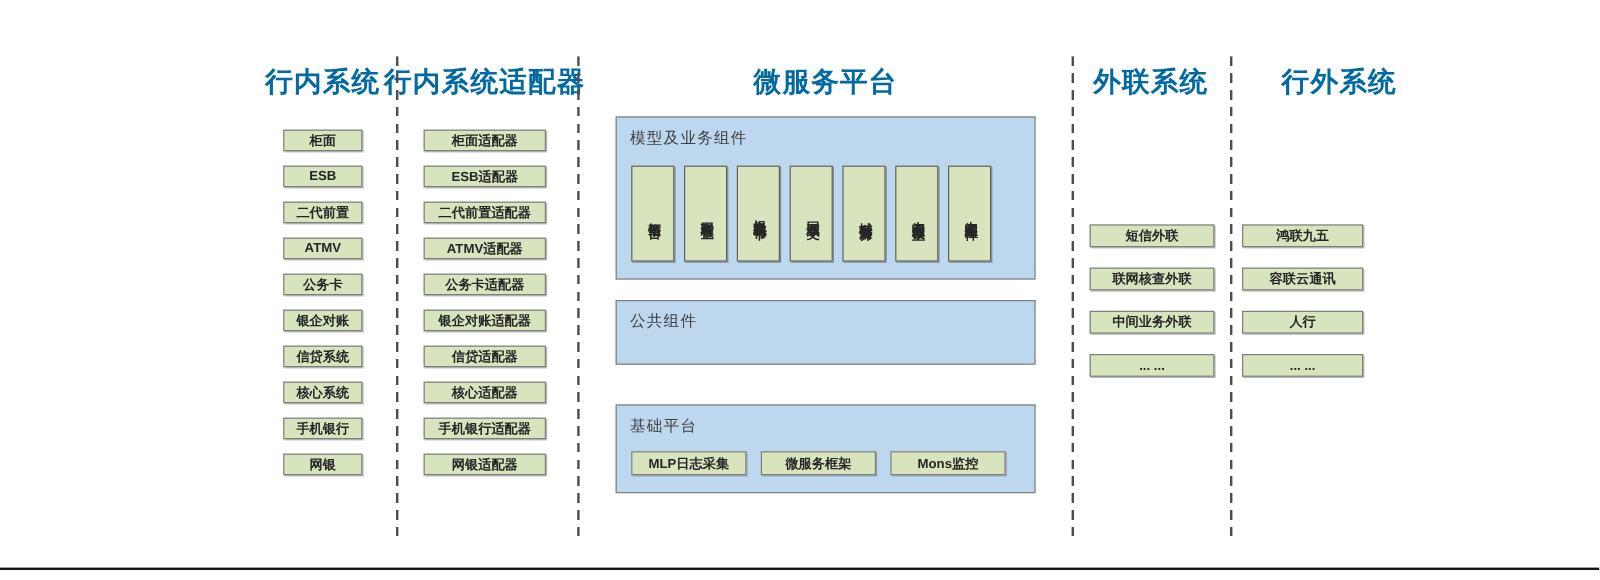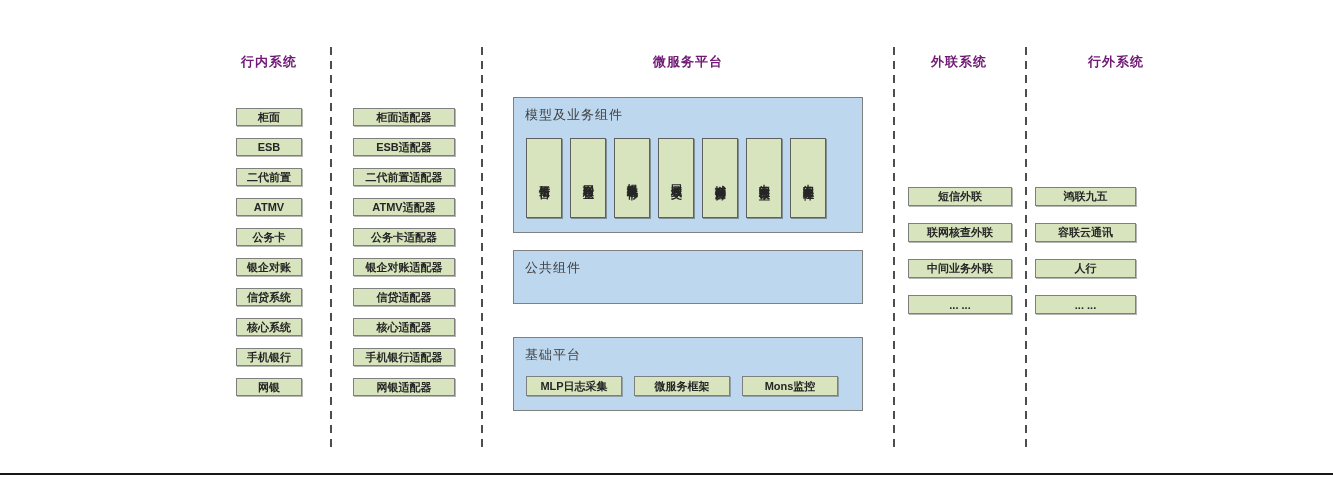--- a/index.html
+++ b/index.html
@@ -7,21 +7,21 @@
     position:relative;
     width:1333px;height:483px;
     background:#ffffff;
     font-family:"Liberation Sans","DejaVu Sans",sans-serif;
     overflow:hidden;
   }
   .col-title{
     position:absolute;top:53px;
     transform:translateX(-50%);
     white-space:nowrap;
-    font-size:13px;font-weight:bold;color:#701a75;
+    font-size:23px;font-weight:bold;color:#0369a1;
     letter-spacing:1px;
   }
   .separator{
     position:absolute;top:47px;height:403px;width:2px;
     background:repeating-linear-gradient(to bottom,#4d4d4d 0 8px,transparent 8px 14px);
   }
   .vstack{
     position:absolute;display:flex;flex-direction:column;
   }
   .box{
@@ -65,20 +65,21 @@
     position:absolute;left:0;top:473px;width:1333px;height:2px;
     background:#161616;
   }
 </style>
 </head>
 <body>
 
 <div class="stage">
 
   <div class="col-title" style="left:269px;">行内系统</div>
+  <div class="col-title" style="left:404px;">行内系统适配器</div>
   <div class="col-title" style="left:688px;">微服务平台</div>
   <div class="col-title" style="left:959px;text-align:right;">外联系统</div>
   <div class="col-title" style="left:1116px;">行外系统</div>
 
   <div class="separator" style="left:330px;"></div>
   <div class="separator" style="left:481px;"></div>
   <div class="separator" style="left:893px;"></div>
   <div class="separator" style="left:1025px;"></div>
 
   <div class="vstack gap12" style="left:236px;top:108px;width:66px;">

